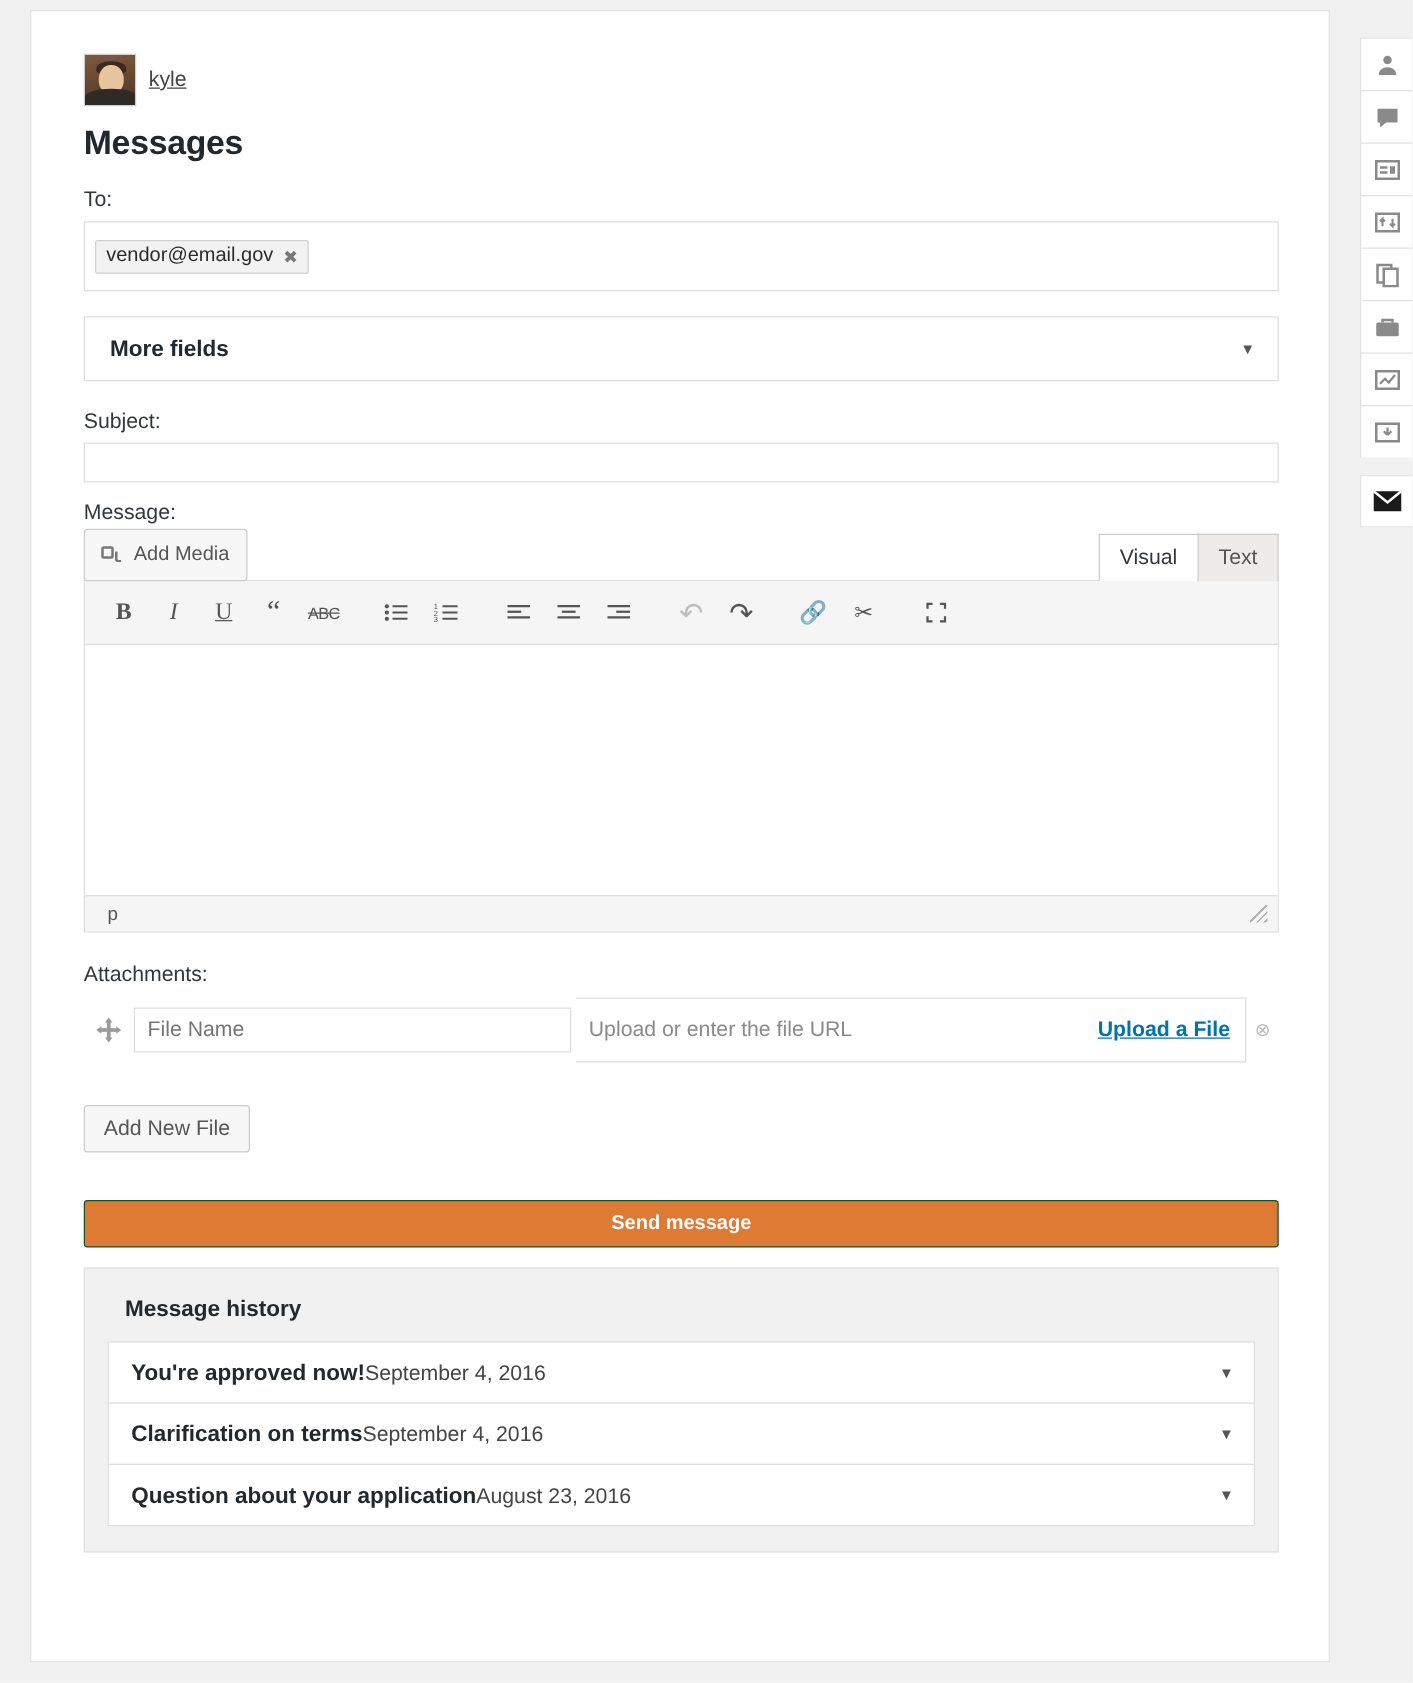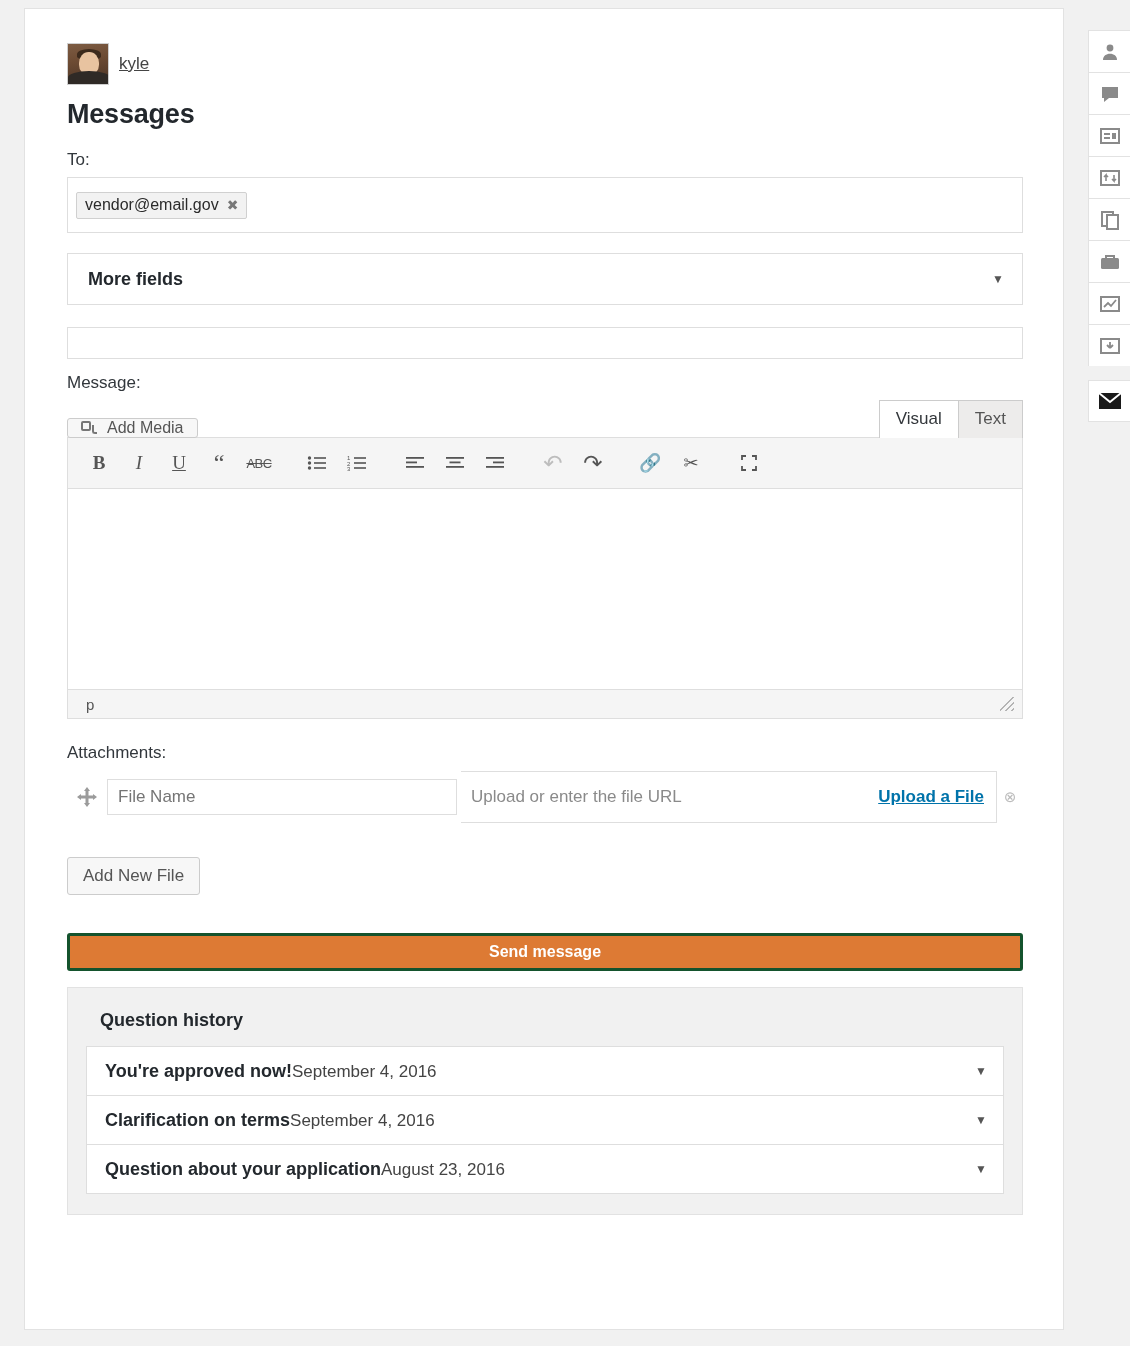--- a/index.html
+++ b/index.html
@@ -163,21 +163,21 @@
     justify-content: space-between;
     height: 38px;
   }
   .add-media {
     display: inline-flex;
     align-items: center;
     gap: 8px;
     border: 1px solid #cccccc;
     background: #f7f7f7;
     border-radius: 3px;
-    height: 20px;
+    height: 42px;
     padding: 0 13px;
     font-size: 16px;
     color: #555;
     cursor: pointer;
     box-sizing: border-box;
   }
   .media-icon {
     width: 18px; height: 16px;
     position: relative;
     display: inline-block;
@@ -336,21 +336,21 @@
     cursor: pointer;
   }
 
   
   .send-btn {
     display: block;
     width: 100%;
     margin-top: 38px;
     height: 38px;
     background: #dd7a34;
-    border: 3px solid #14532d;
+    border: 1px solid #14532d;
     border-radius: 3px;
     color: #fff;
     font-size: 16px;
     font-weight: bold;
     cursor: pointer;
     font-family: "Liberation Sans", sans-serif;
   }
 
   
   .history {
@@ -444,20 +444,21 @@
           <span>vendor@email.gov</span>
           <span class="x">✖</span>
         </span>
       </div>
 
       <div class="more-fields">
         <span class="mf-label">More fields</span>
         <span class="caret">▼</span>
       </div>
 
+      <div class="field-label">Subject:</div>
       <input class="subject-input" type="text" placeholder="" style="">
 
       <div class="field-label">Message:</div>
 
       <div class="editor-head">
         <div class="add-media">
           <span class="media-icon">
             <span class="m1"></span>
               <span class="m2"></span>
           </span>
@@ -554,21 +555,21 @@
           <span class="upload-link">Upload a File</span>
         </div>
         <div class="remove-x">⊗</div>
       </div>
 
       <div class="add-new-file">Add New File</div>
 
       <button class="send-btn">Send message</button>
 
       <div class="history">
-        <div class="history-title">Question history</div>
+        <div class="history-title">Message history</div>
 
         <div class="hist-item">
           <div class="hist-left">
             <span class="hist-subject">You're approved now!</span>
             <span class="hist-date">September 4, 2016</span>
           </div>
           <span class="caret">▼</span>
         </div>
 
         <div class="hist-item">

